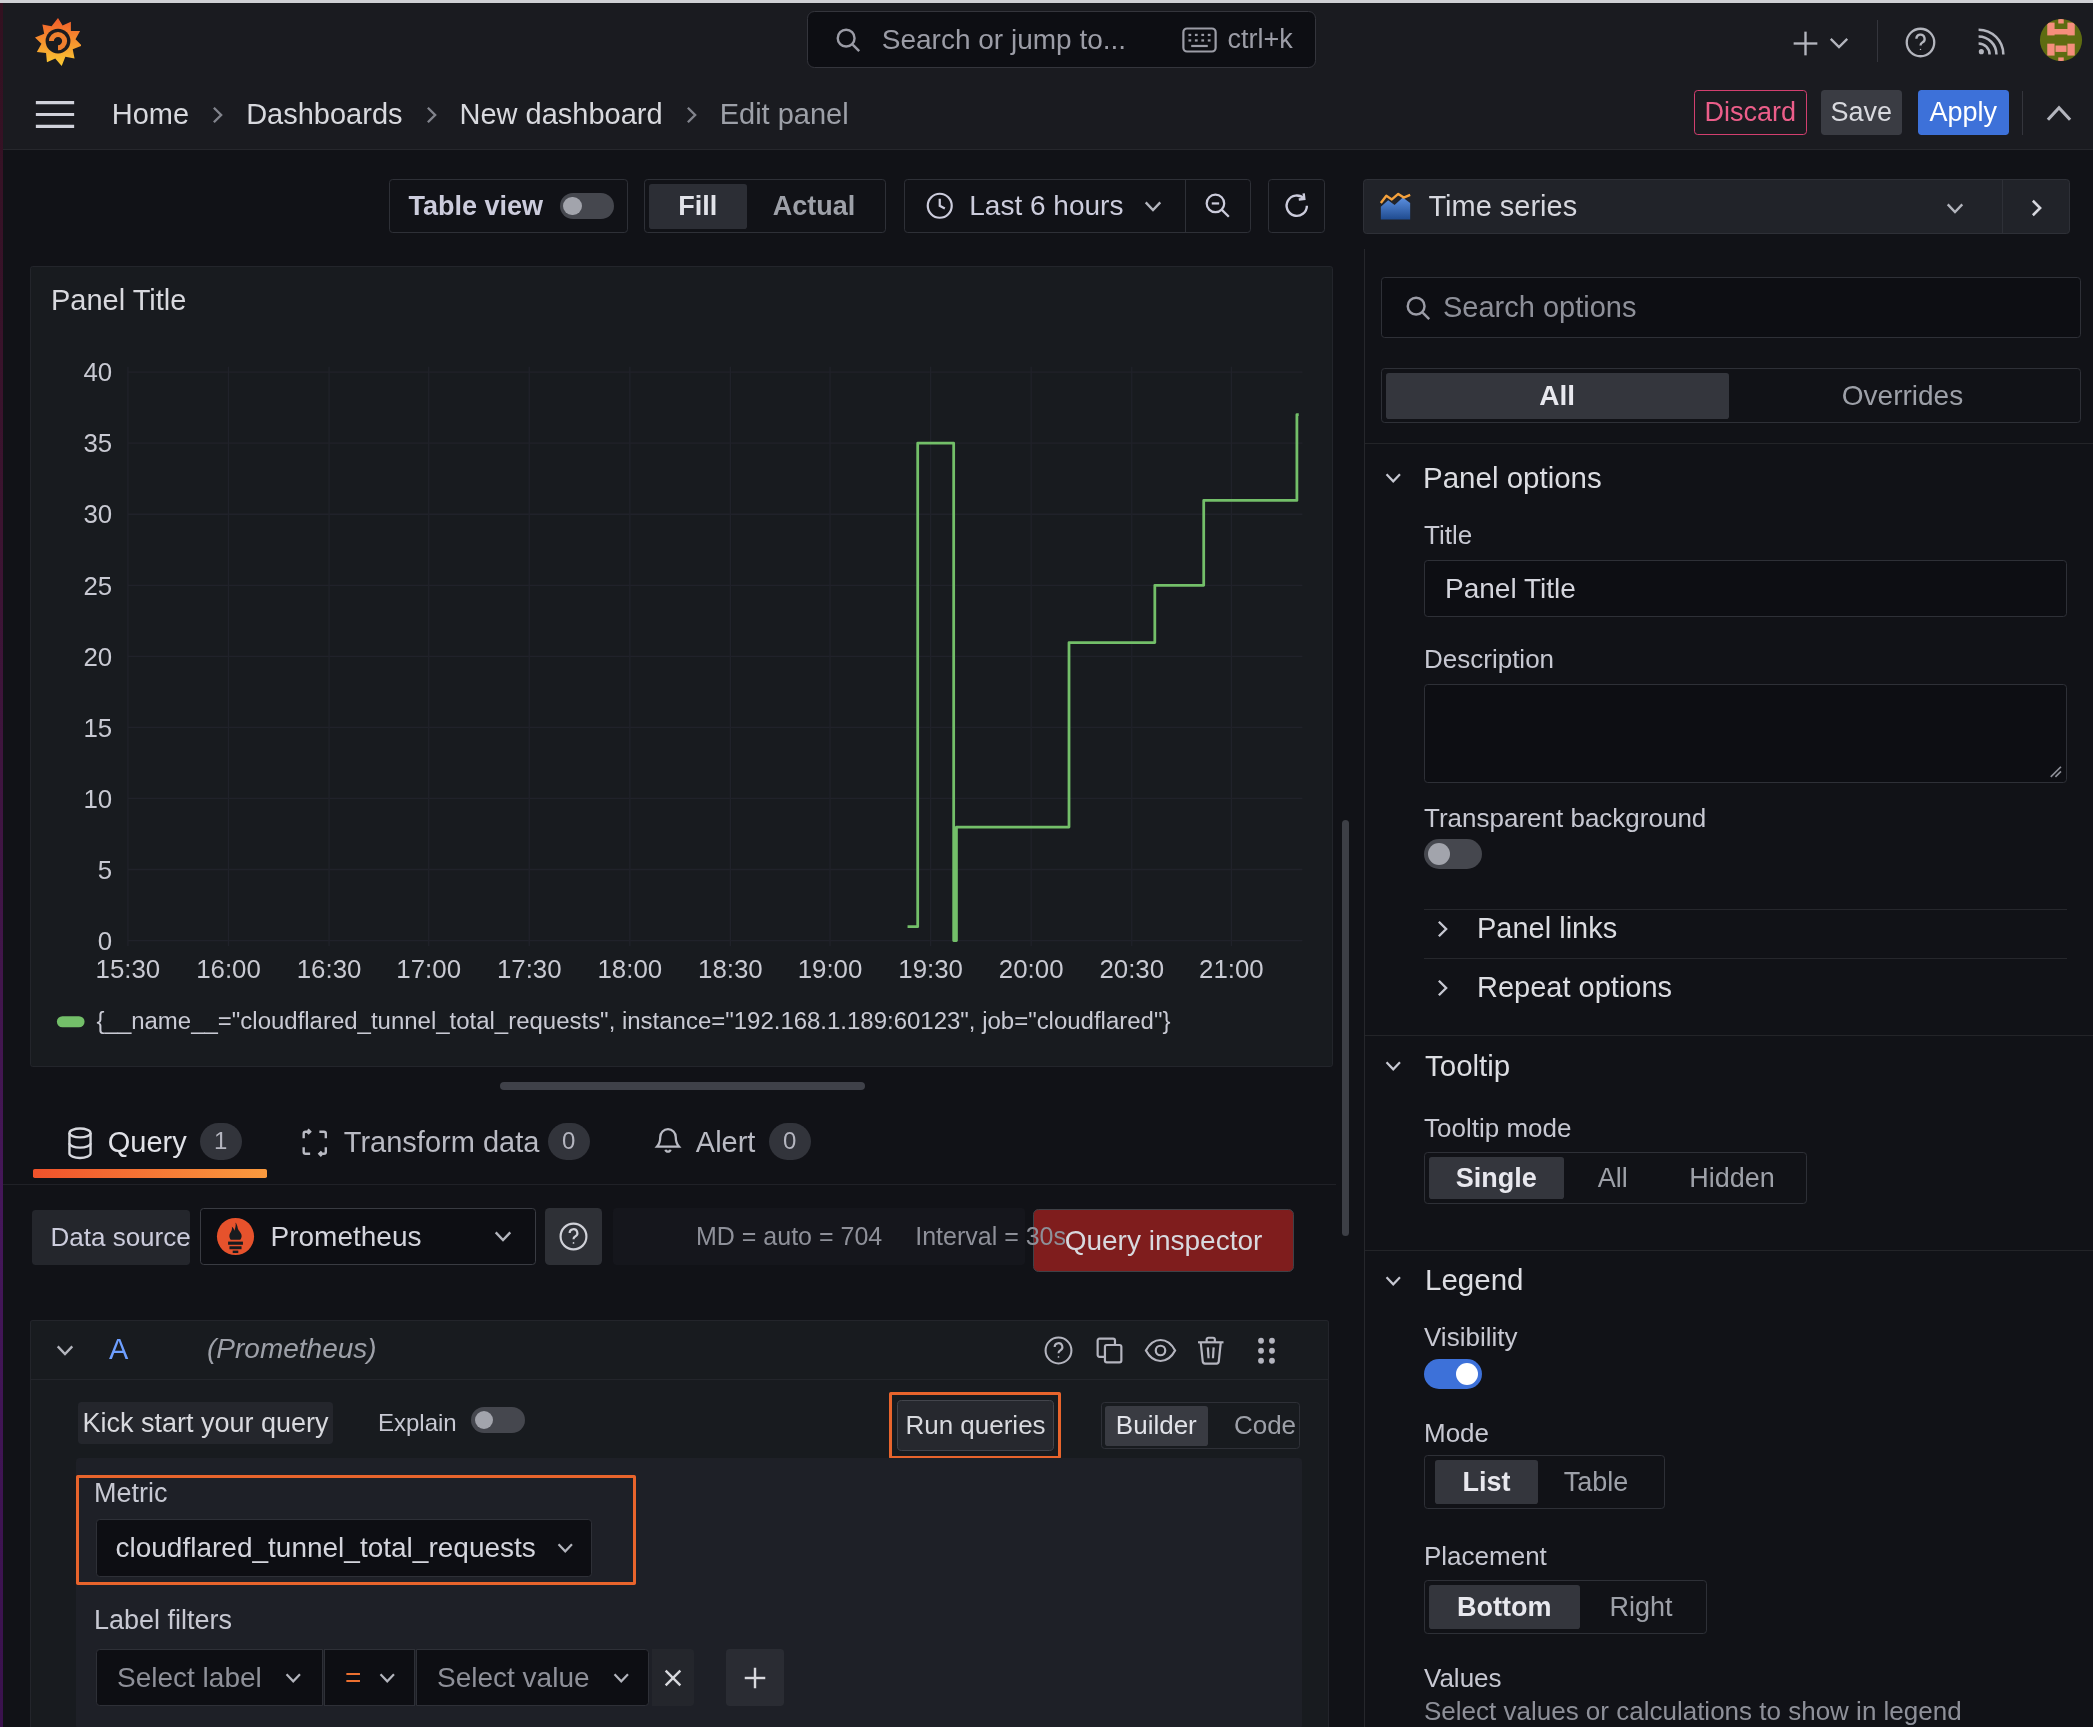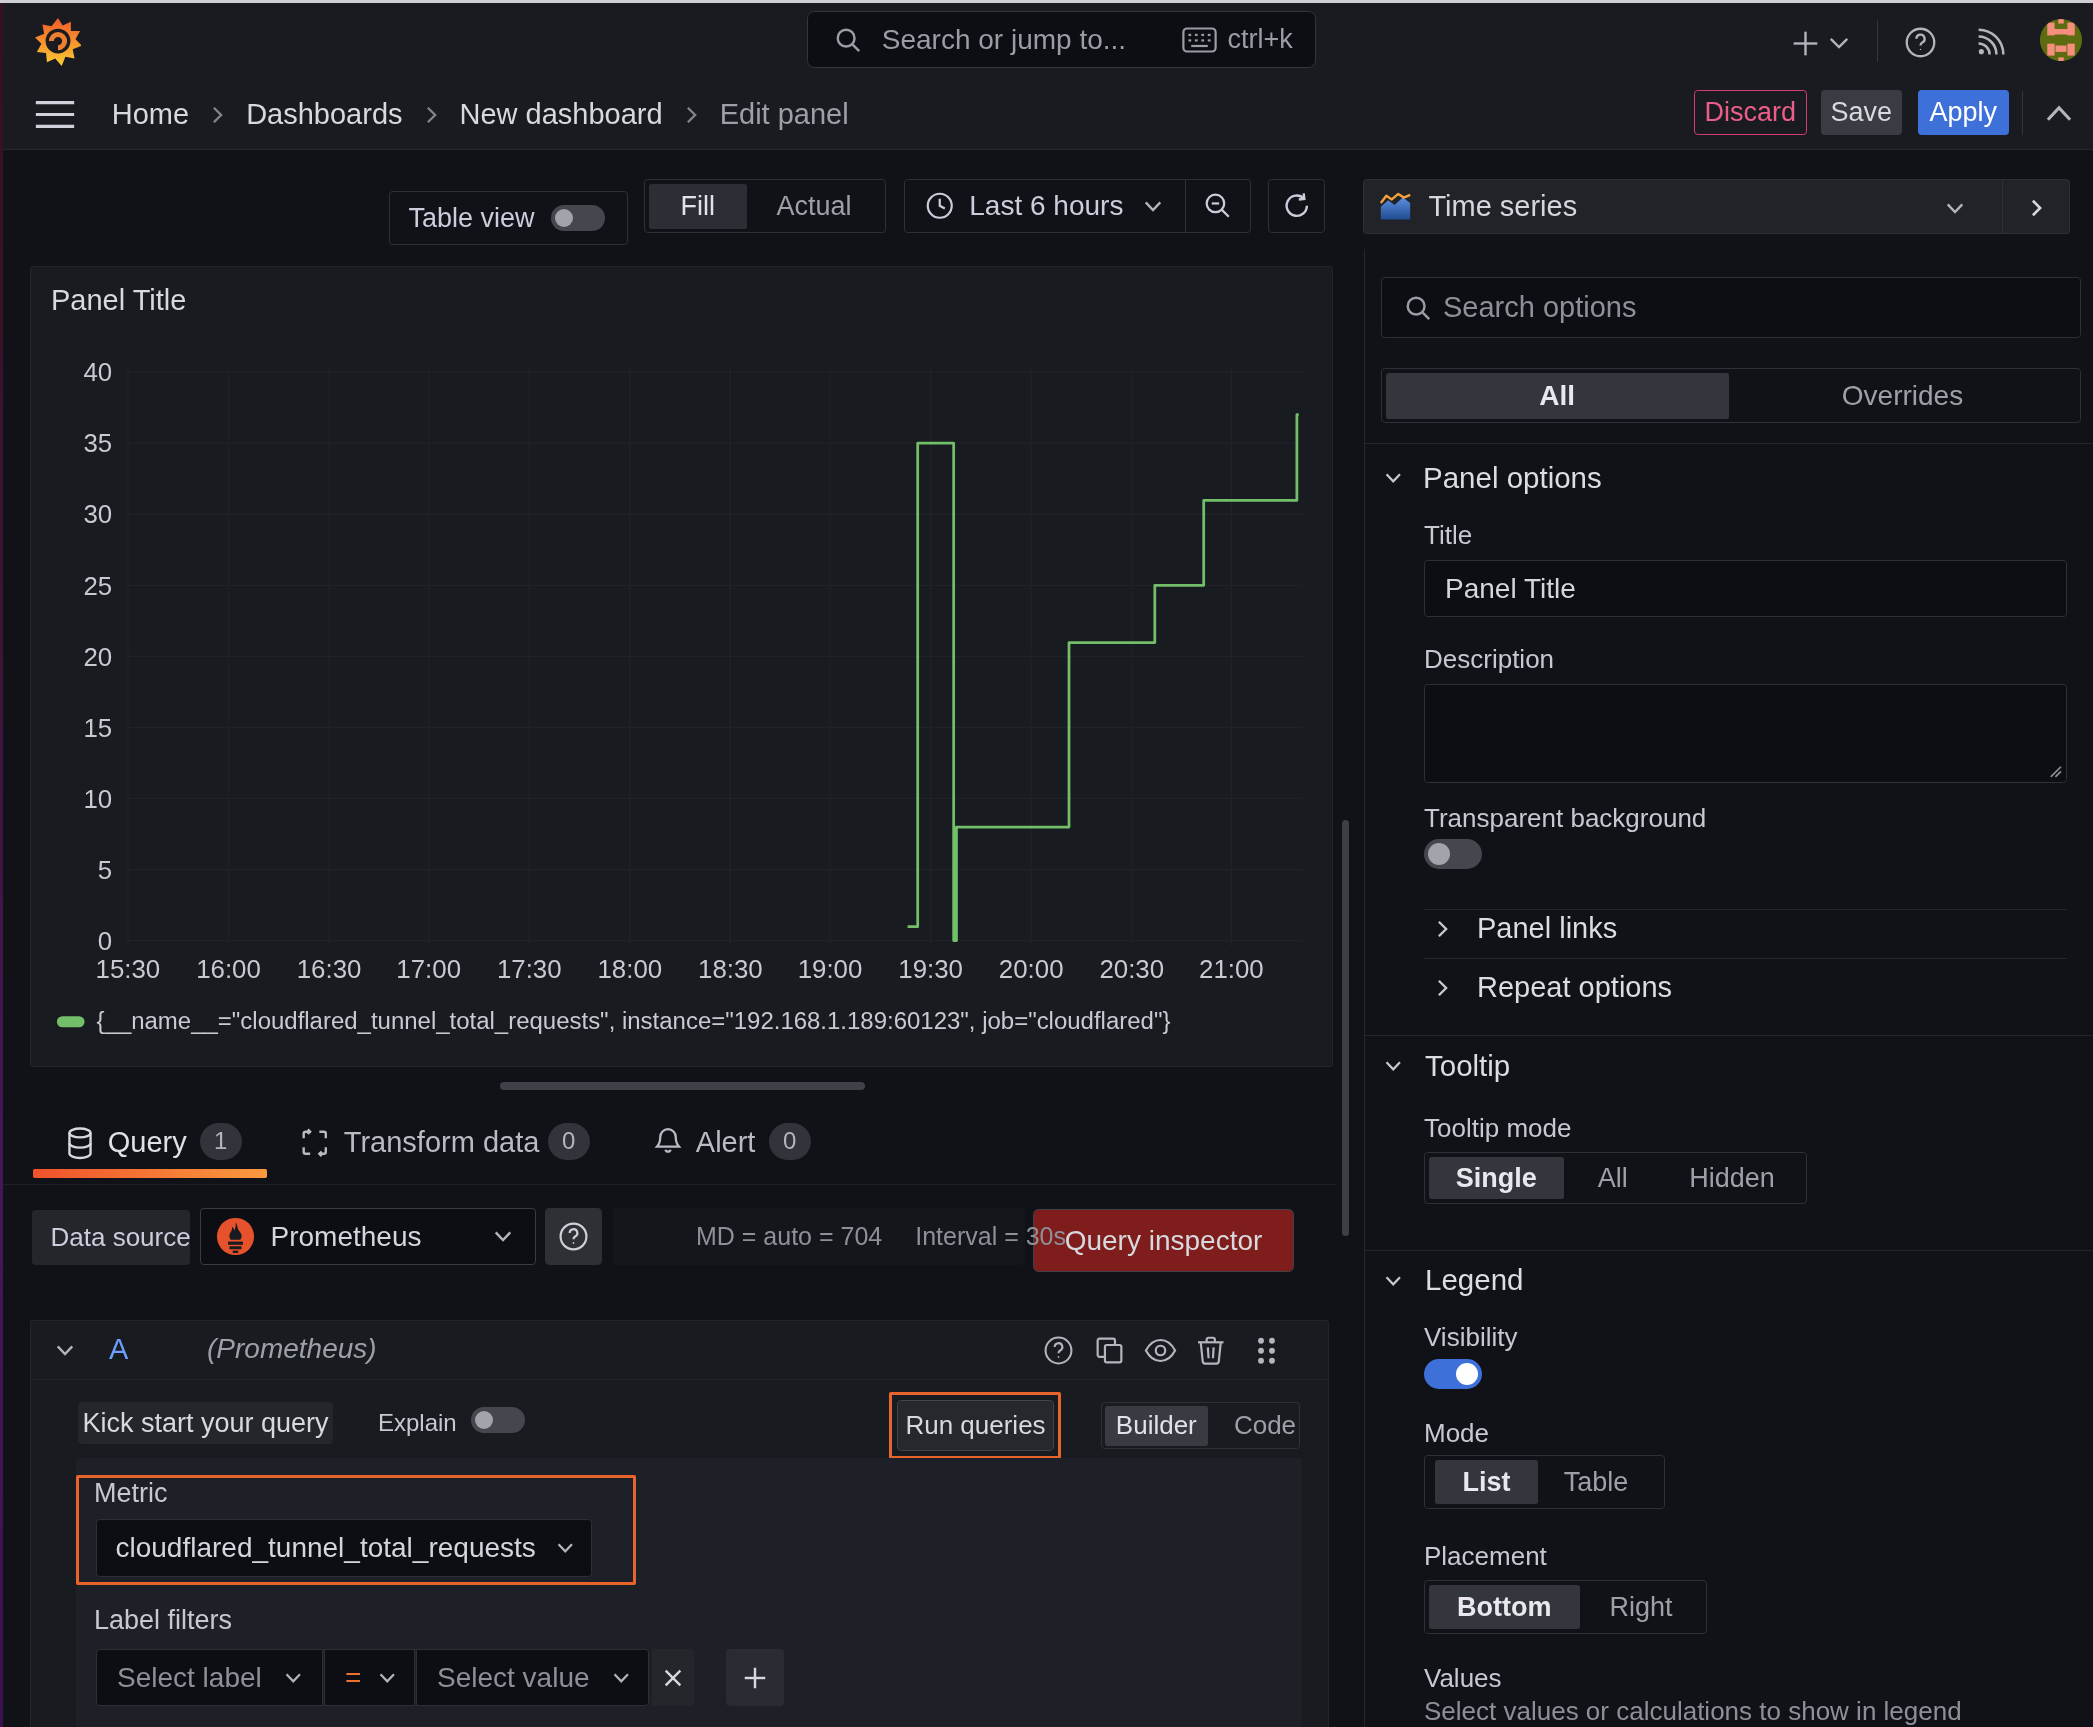--- a/index.html
+++ b/index.html
@@ -131,27 +131,27 @@
   </div>
   <div class="abs flex" style="left:1915px;top:10px;height:45px;width:91px;background:#3d71d9;border-radius:3.7px;justify-content:center;">
     <span style="font-size:27px;color:#ffffff;">Apply</span>
   </div>
   <div class="abs" style="left:2019px;top:11px;width:0.9px;height:44px;background:#34353c;"></div>
   <svg class="abs" style="left:2042px;top:24px;" width="28" height="18.5" viewBox="0 0 30 20" stroke="#b3b5bd" stroke-width="3.4" fill="none">
     <polyline points="3,17 15,4 27,17"></polyline>
   </svg>
 </div>
 
-<div class="abs bx flex" style="left:389px;top:191px;width:239px;height:54px;">
+<div class="abs bx flex" style="left:389px;top:179px;width:239px;height:54px;font-weight:bold;">
   <span style="margin-left:18.5px;font-size:27px;color:#ccccdc;">Table view</span>
   <span style="margin-left:16.6px;position:relative;display:inline-block;width:54px;height:26px;background:#45474e;border-radius:14.8px;">
     <span style="position:absolute;left:3.7px;top:3.7px;width:18.5px;height:18.5px;border-radius:50%;background:#a2a4ac;"></span>
   </span>
 </div>
-<div class="abs bx flex" style="left:644px;top:179px;width:242px;height:54px;padding:3.7px;">
+<div class="abs bx flex" style="left:644px;top:179px;width:242px;height:54px;padding:3.7px;font-weight:bold;">
   <span class="flex" style="width:98px;height:45px;background:#2c2e35;border-radius:2.8px;justify-content:center;font-size:27px;color:#e2e3e9;">Fill</span>
   <span class="flex" style="flex:1;justify-content:center;font-size:27px;color:#9da0a8;">Actual</span>
 </div>
 <div class="abs bx flex" style="left:904px;top:179px;width:347px;height:54px;">
   <svg style="margin-left:20px;" width="29.5" height="29.5" viewBox="0 0 32 32" fill="none" stroke="#ccccdc" stroke-width="2.4">
     <circle cx="16" cy="16" r="13"></circle>
         <polyline points="16,8.5 16,16 21.5,19"></polyline>
   </svg>
   <span style="margin-left:14.8px;font-size:28px;color:#ccccdc;">Last 6 hours</span>
   <svg style="margin-left:20px;" width="20px" height="13" viewBox="0 0 22 14" stroke="#b3b5bd" stroke-width="2.6" fill="none">

